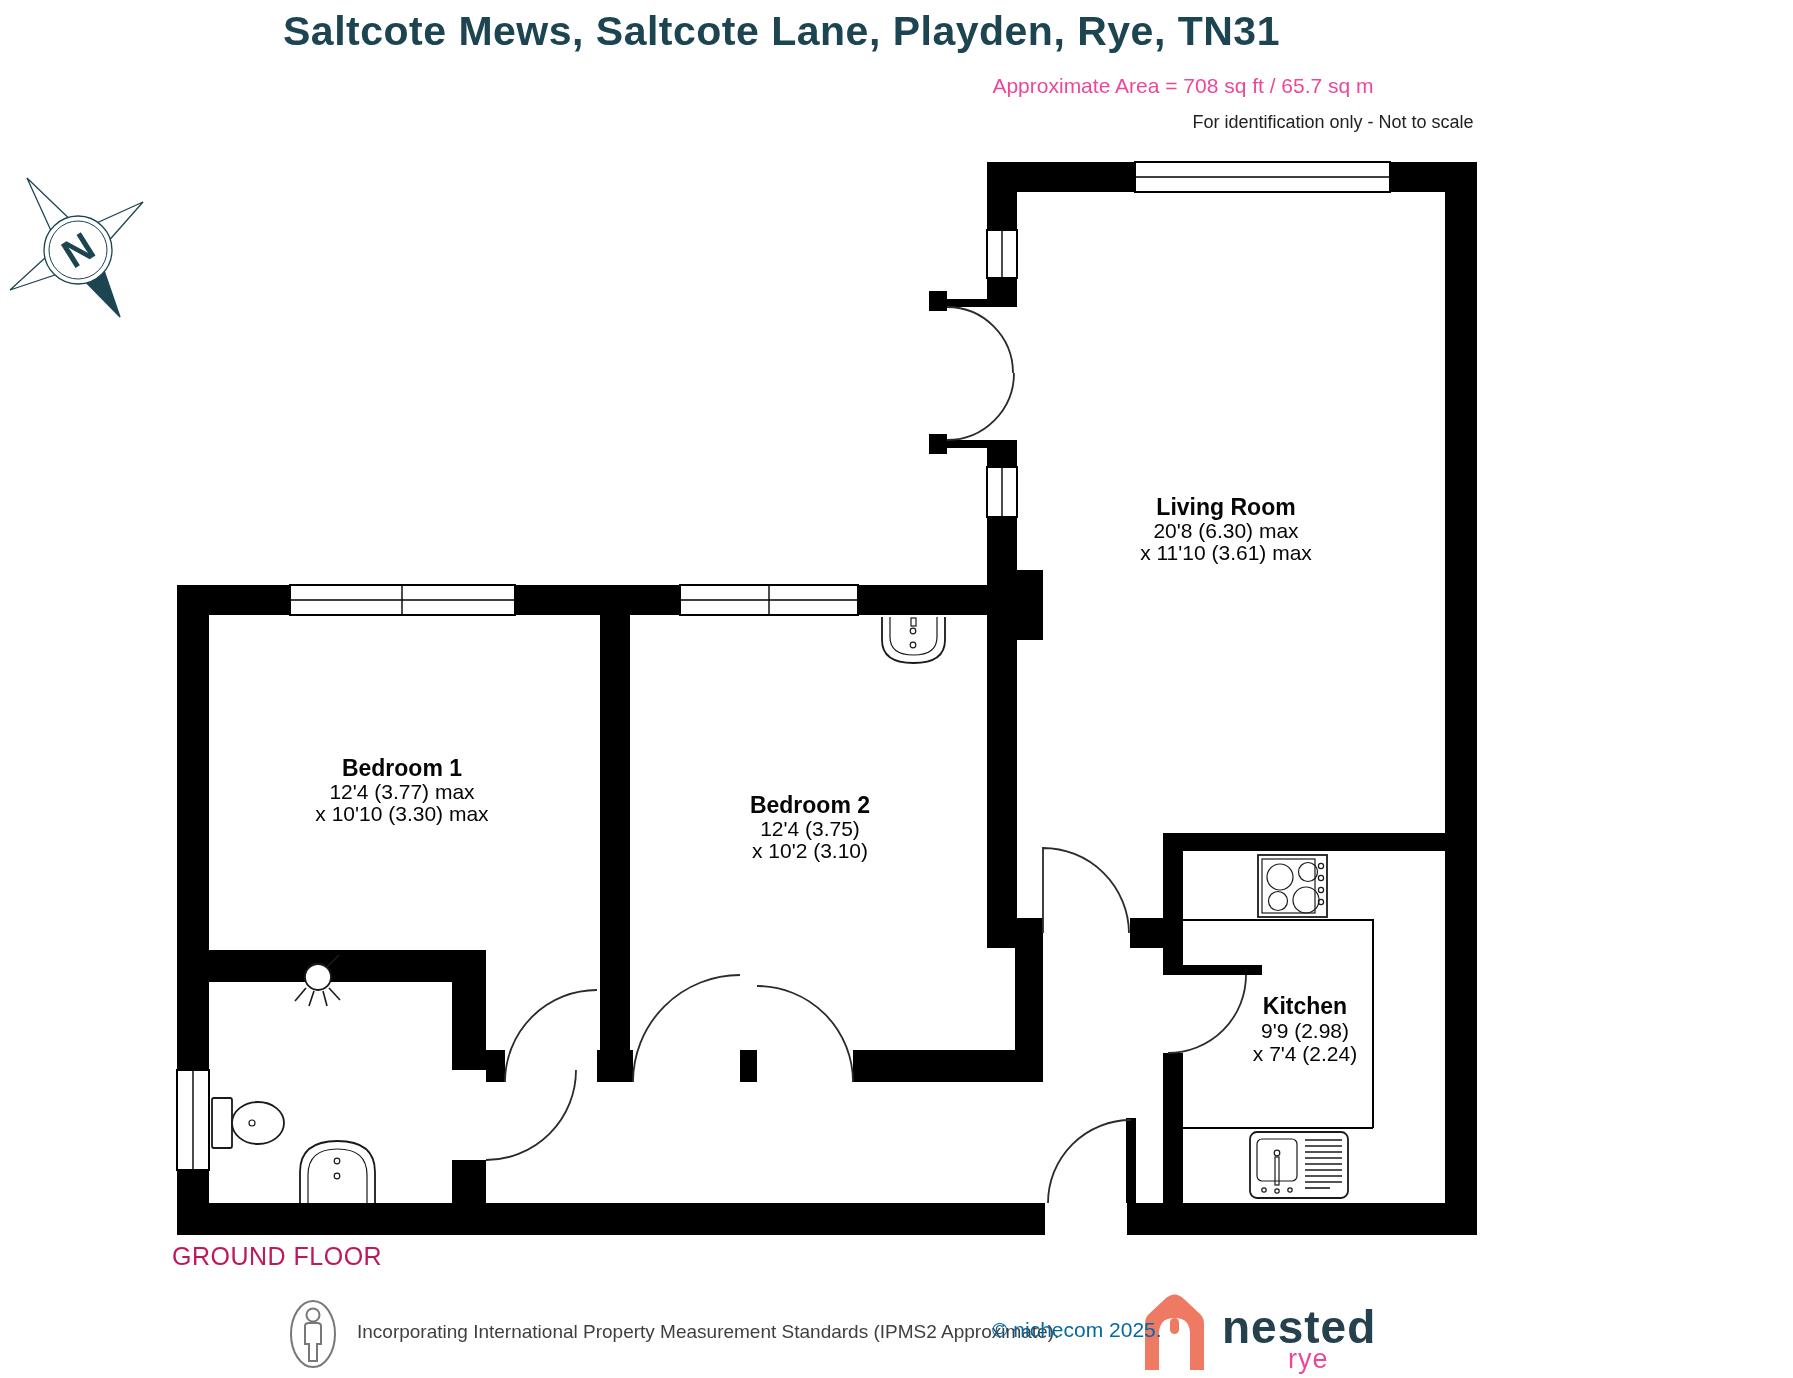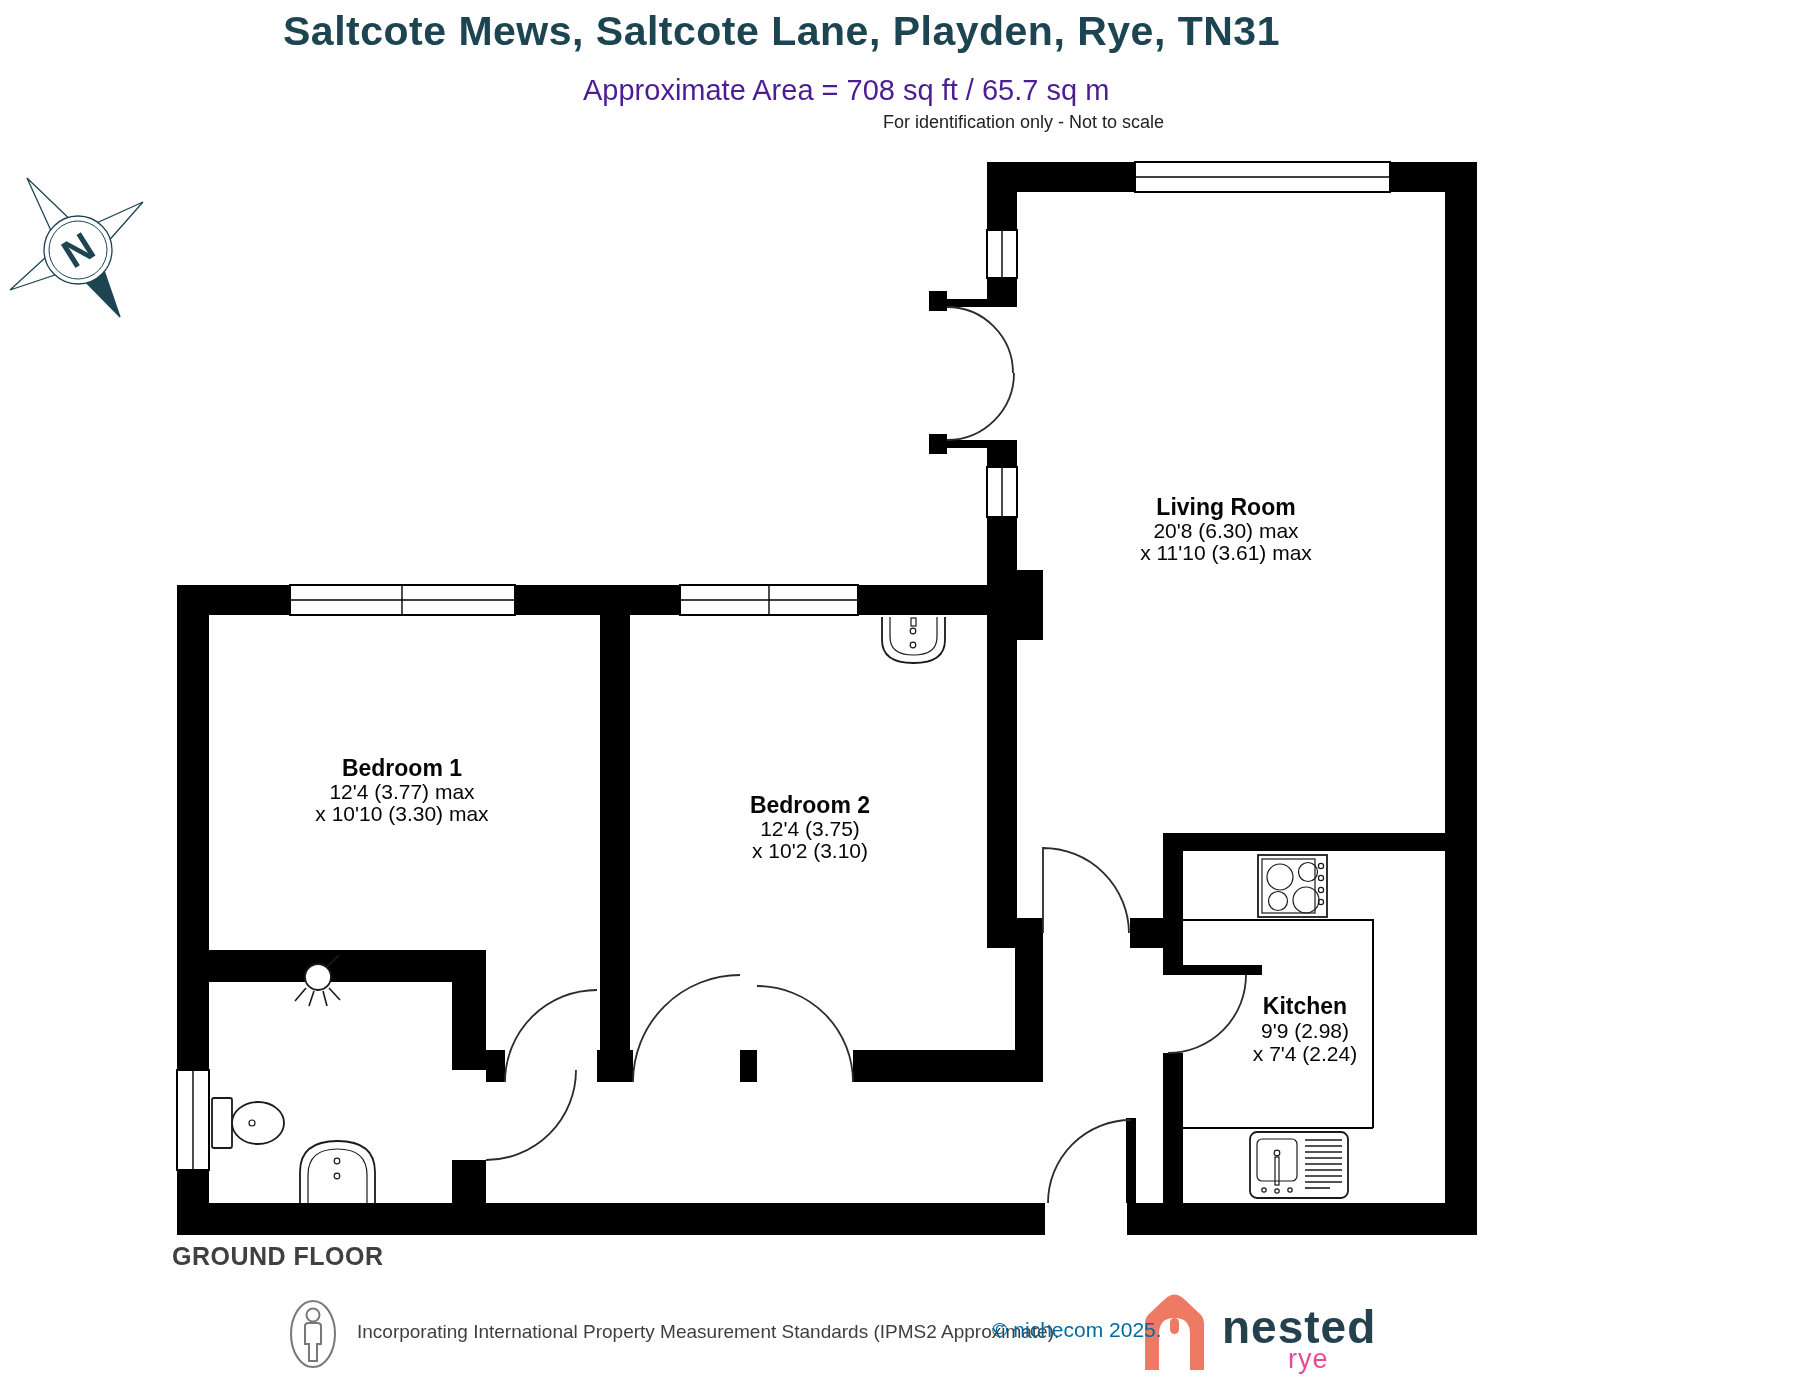--- a/index.html
+++ b/index.html
@@ -1,22 +1,22 @@
 <!DOCTYPE html>
 <html><head>
 <meta charset="utf-8">
 <style>
   html,body{margin:0;padding:0;background:#fff;}
   #canvas{position:relative;width:1793px;height:1378px;background:#ffffff;overflow:hidden;
           font-family:"Liberation Sans", sans-serif;}
   .abs{position:absolute;}
   #title{top:8px;right:10px;width:1500px;text-align:left;font-size:41px;font-weight:bold;color:#1d4551;letter-spacing:0.5px;}
-  #area-line{top:74px;right:10px;width:1200px;text-align:left;font-size:29px;color:#4c1d95;}
-  #disclaimer{top:112px;right:10px;width:900px;text-align:left;font-size:18px;color:#222;}
-  #ground-floor{left:172px;top:1242px;font-size:25px;font-weight:bold;color:#404040;letter-spacing:0.5px;}
+  #area-line{top:74px;right:10px;width:1200px;text-align:center;font-size:21px;color:#ec4899;}
+  #disclaimer{top:112px;right:10px;width:900px;text-align:center;font-size:18px;color:#222;}
+  #ground-floor{left:172px;top:1242px;font-size:25px;font-weight:normal;color:#be185d;letter-spacing:0.5px;}
   .rics-line{left:357px;width:760px;font-size:19px;color:#3f3f3f;}
   #rics1{top:1297px;} #rics2{top:1321px;} #rics3{top:1345px;}
   #copyright{left:992px;top:1318px;font-size:21px;color:#0369a1;}
   #brand-name{left:1222px;top:1300px;font-size:46px;font-weight:bold;color:#25414e;letter-spacing:1px;}
   #brand-sub{left:1288px;top:1344px;font-size:27px;color:#ec4899;letter-spacing:1px;}
   svg{position:absolute;left:0;top:0;}
   .wall{fill:#000;}
   .win{fill:#fff;stroke:#000;stroke-width:2;}
   .wline{stroke:#000;stroke-width:1.4;}
   .arc{fill:none;stroke:#2b2b2b;stroke-width:1.8;}

